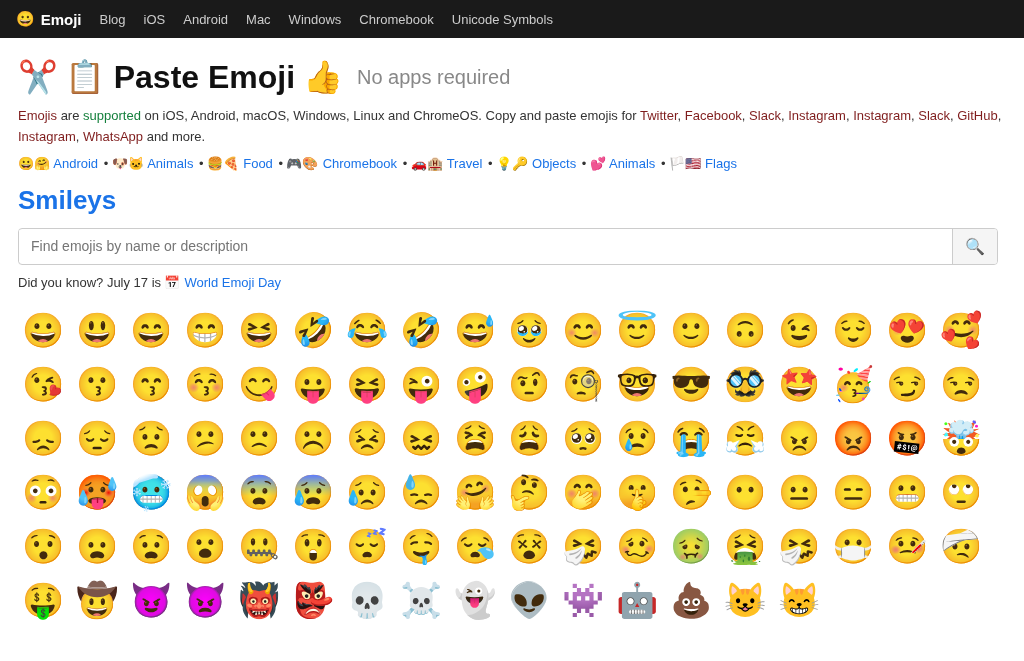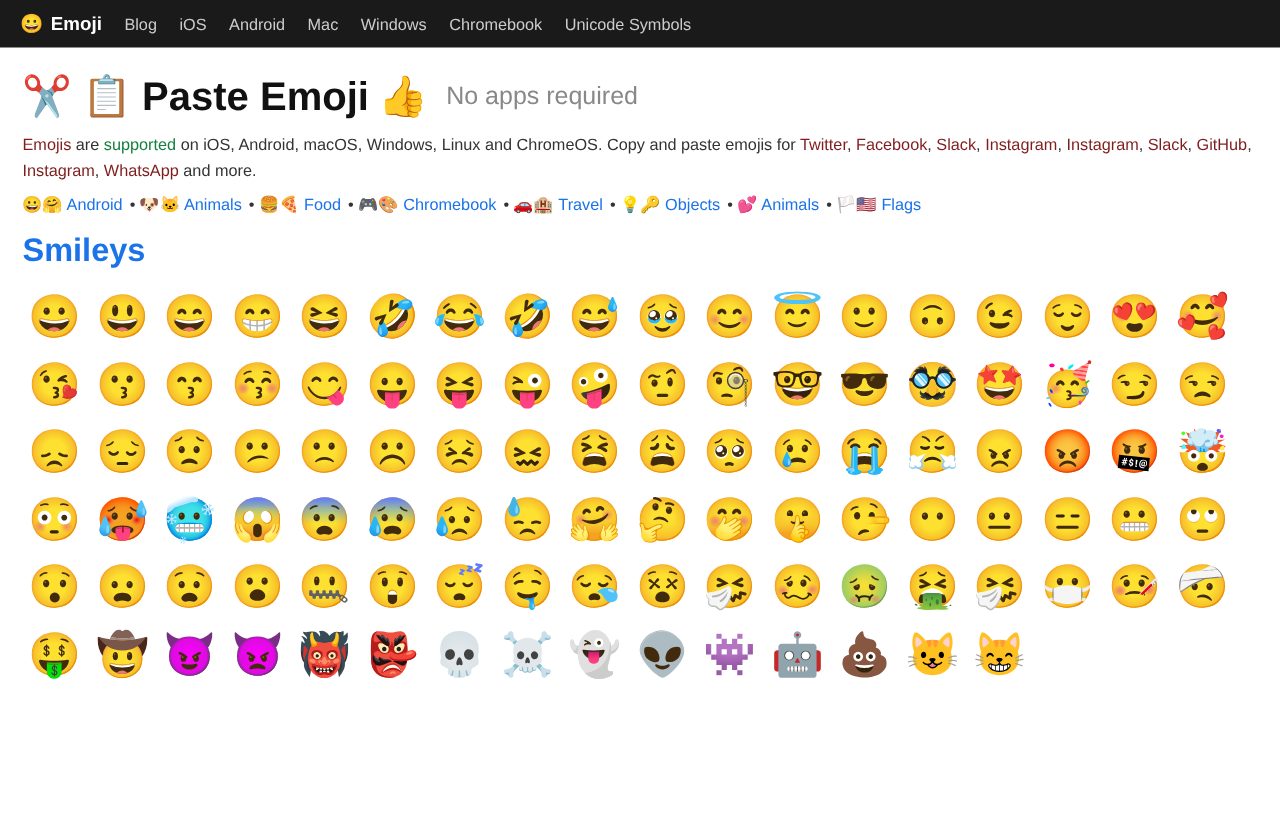--- a/index.html
+++ b/index.html
@@ -110,21 +110,30 @@
     <span> • </span>
     <span>💕</span>
     <a>Animals</a>
     <span> • </span>
     <span>🏳️🇺🇸</span>
     <a>Flags</a>
   </div>
 
   <div id="section-title">Smileys</div>
 
-
+  <div id="search-row">
+    <input id="search-input" type="text" placeholder="Find emojis by name or description" style="">
+    <button id="search-btn">🔍</button>
+  </div>
+
+  <div id="did-you-know">
+    <span>Did you know? July 17 is </span>
+    <span>📅</span>
+    <a>World Emoji Day</a>
+  </div>
 
   <div id="emoji-grid">
   <div class="emoji-cell">😀</div>
       <div class="emoji-cell">😃</div>
       <div class="emoji-cell">😄</div>
       <div class="emoji-cell">😁</div>
       <div class="emoji-cell">😆</div>
       <div class="emoji-cell">🤣</div>
       <div class="emoji-cell">😂</div>
       <div class="emoji-cell">🤣</div>

